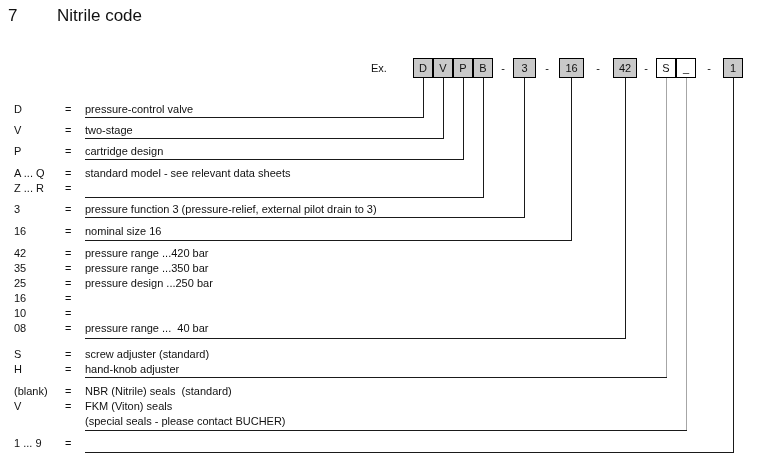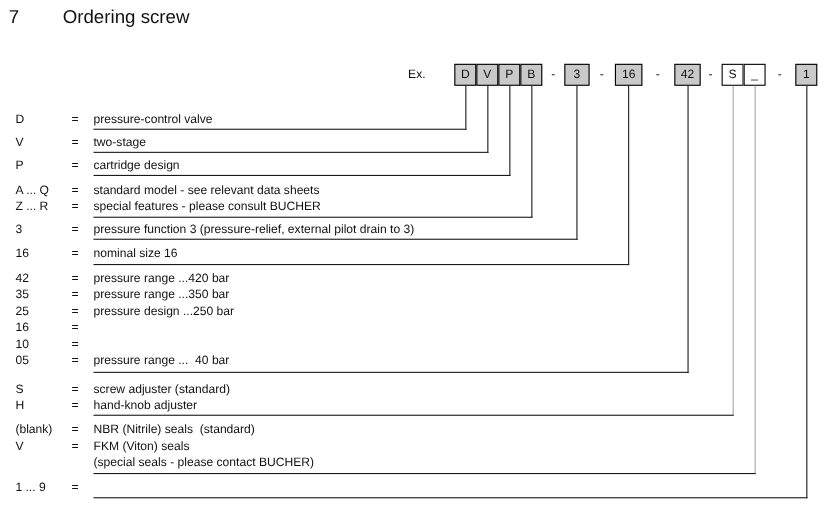--- a/index.html
+++ b/index.html
@@ -27,21 +27,21 @@
   .re{position:absolute;left:65px;}
   .rd{position:absolute;left:85px;white-space:pre;text-align:right;}
 </style>
 </head>
 <body>
 
 <div class="page">
 
   <div class="heading">
     <span class="num">7</span>
-    <span class="ttl">Ordering screw</span>
+    <span class="ttl">Nitrile code</span>
   </div>
 
   <span class="ex-label">Ex.</span>
 
   <div class="cbox filled" style="left:413px;width:18px">D</div>
   <div class="cbox filled" style="left:433px;width:18px">V</div>
   <div class="cbox filled" style="left:453px;width:18px">P</div>
   <div class="cbox filled" style="left:473px;width:18px">B</div>
   <span class="dash" style="left:499px">-</span>
   <div class="cbox filled" style="left:513px;width:21px">3</div>
@@ -93,21 +93,20 @@
     <span class="rd">cartridge design</span>
   </div>
   <div class="row" style="top:167px">
     <span class="rl">A ... Q</span>
     <span class="re">=</span>
     <span class="rd">standard model - see relevant data sheets</span>
   </div>
   <div class="row" style="top:182px">
     <span class="rl">Z ... R</span>
     <span class="re">=</span>
-    <span class="rd">special features - please consult BUCHER</span>
   </div>
   <div class="row" style="top:203px">
     <span class="rl">3</span>
     <span class="re">=</span>
     <span class="rd">pressure function 3 (pressure-relief, external pilot drain to 3)</span>
   </div>
   <div class="row" style="top:225px">
     <span class="rl">16</span>
     <span class="re">=</span>
     <span class="rd">nominal size 16</span>
@@ -129,21 +128,21 @@
   </div>
   <div class="row" style="top:292px">
     <span class="rl">16</span>
     <span class="re">=</span>
   </div>
   <div class="row" style="top:307px">
     <span class="rl">10</span>
     <span class="re">=</span>
   </div>
   <div class="row" style="top:322px">
-    <span class="rl">05</span>
+    <span class="rl">08</span>
     <span class="re">=</span>
     <span class="rd">pressure range ...  40 bar</span>
   </div>
   <div class="row" style="top:348px">
     <span class="rl">S</span>
     <span class="re">=</span>
     <span class="rd">screw adjuster (standard)</span>
   </div>
   <div class="row" style="top:363px">
     <span class="rl">H</span>

